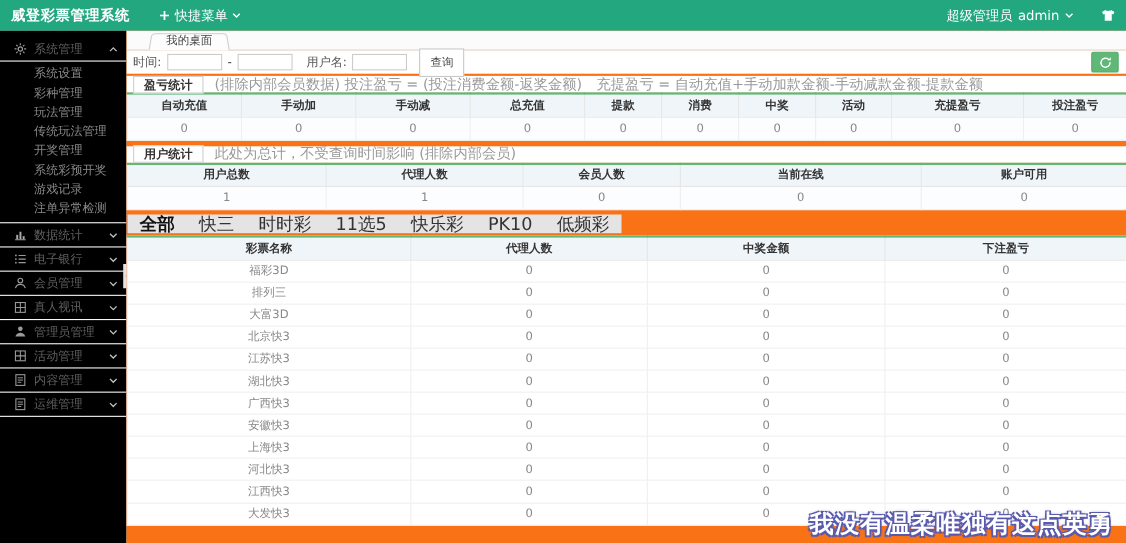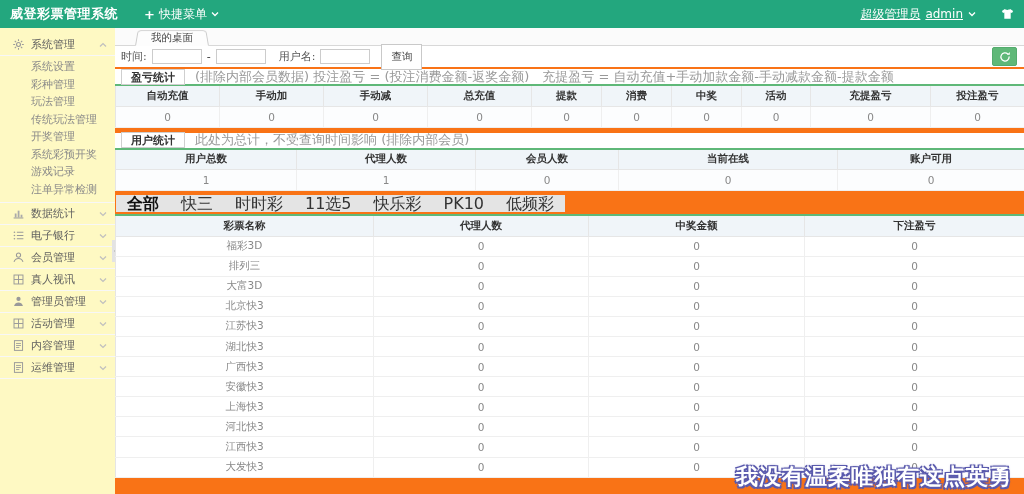--- a/index.html
+++ b/index.html
@@ -11,27 +11,27 @@
   }
   
   .topbar {
     position:absolute; left:0; top:0; width:1024px; height:28px;
     background:#23a77e; color:#fff; display:flex; align-items:center;
   }
   .brand { font-weight:bold; font-size:13px; padding:0 14px 0 10px; letter-spacing:.5px; }
   .quickmenu { display:flex; align-items:center; gap:4px; padding:0 12px; height:28px; cursor:pointer; font-size:12px; }
   .quickmenu .plus { font-size:13px; font-weight:bold; }
   .tb-spacer { flex:1; }
-  .userbox { display:flex; align-items:center; gap:5px; font-size:12px; padding:4px 14px; height:25px; cursor:pointer;text-decoration:underline; }
+  .userbox { display:flex; align-items:center; gap:5px; font-size:12px; padding:4px 14px; height:25px; cursor:pointer; }
   .theme-btn { width:34px; height:28px; display:flex; align-items:center; justify-content:center; cursor:pointer; }
   .chev { display:inline-block; }
   
   .sidebar {
     position:absolute; left:0; top:28px; width:115px; height:466px;
-    background:#fef9c3; overflow:hidden; padding-top:6px;
+    background:#000000; overflow:hidden; padding-top:6px;
   }
   .nav-item {
     height:22px; display:flex; align-items:center; padding:0 8px 0 12px;
     color:#5f5f5f; cursor:pointer; border-bottom:1px solid #f7f7f7; font-size:11px;
   }
   .nav-item .nico { width:13px; height:13px; margin-right:6px; flex:0 0 13px; }
   .nav-item .nlabel { flex:1; white-space:nowrap; overflow:hidden; }
   .nav-item .nchev { color:#bfbfbf; flex:0 0 auto; }
   .subnav { padding:2px 0 4px 0; border-bottom:1px solid #f7f7f7; }
   .nav-sub {

